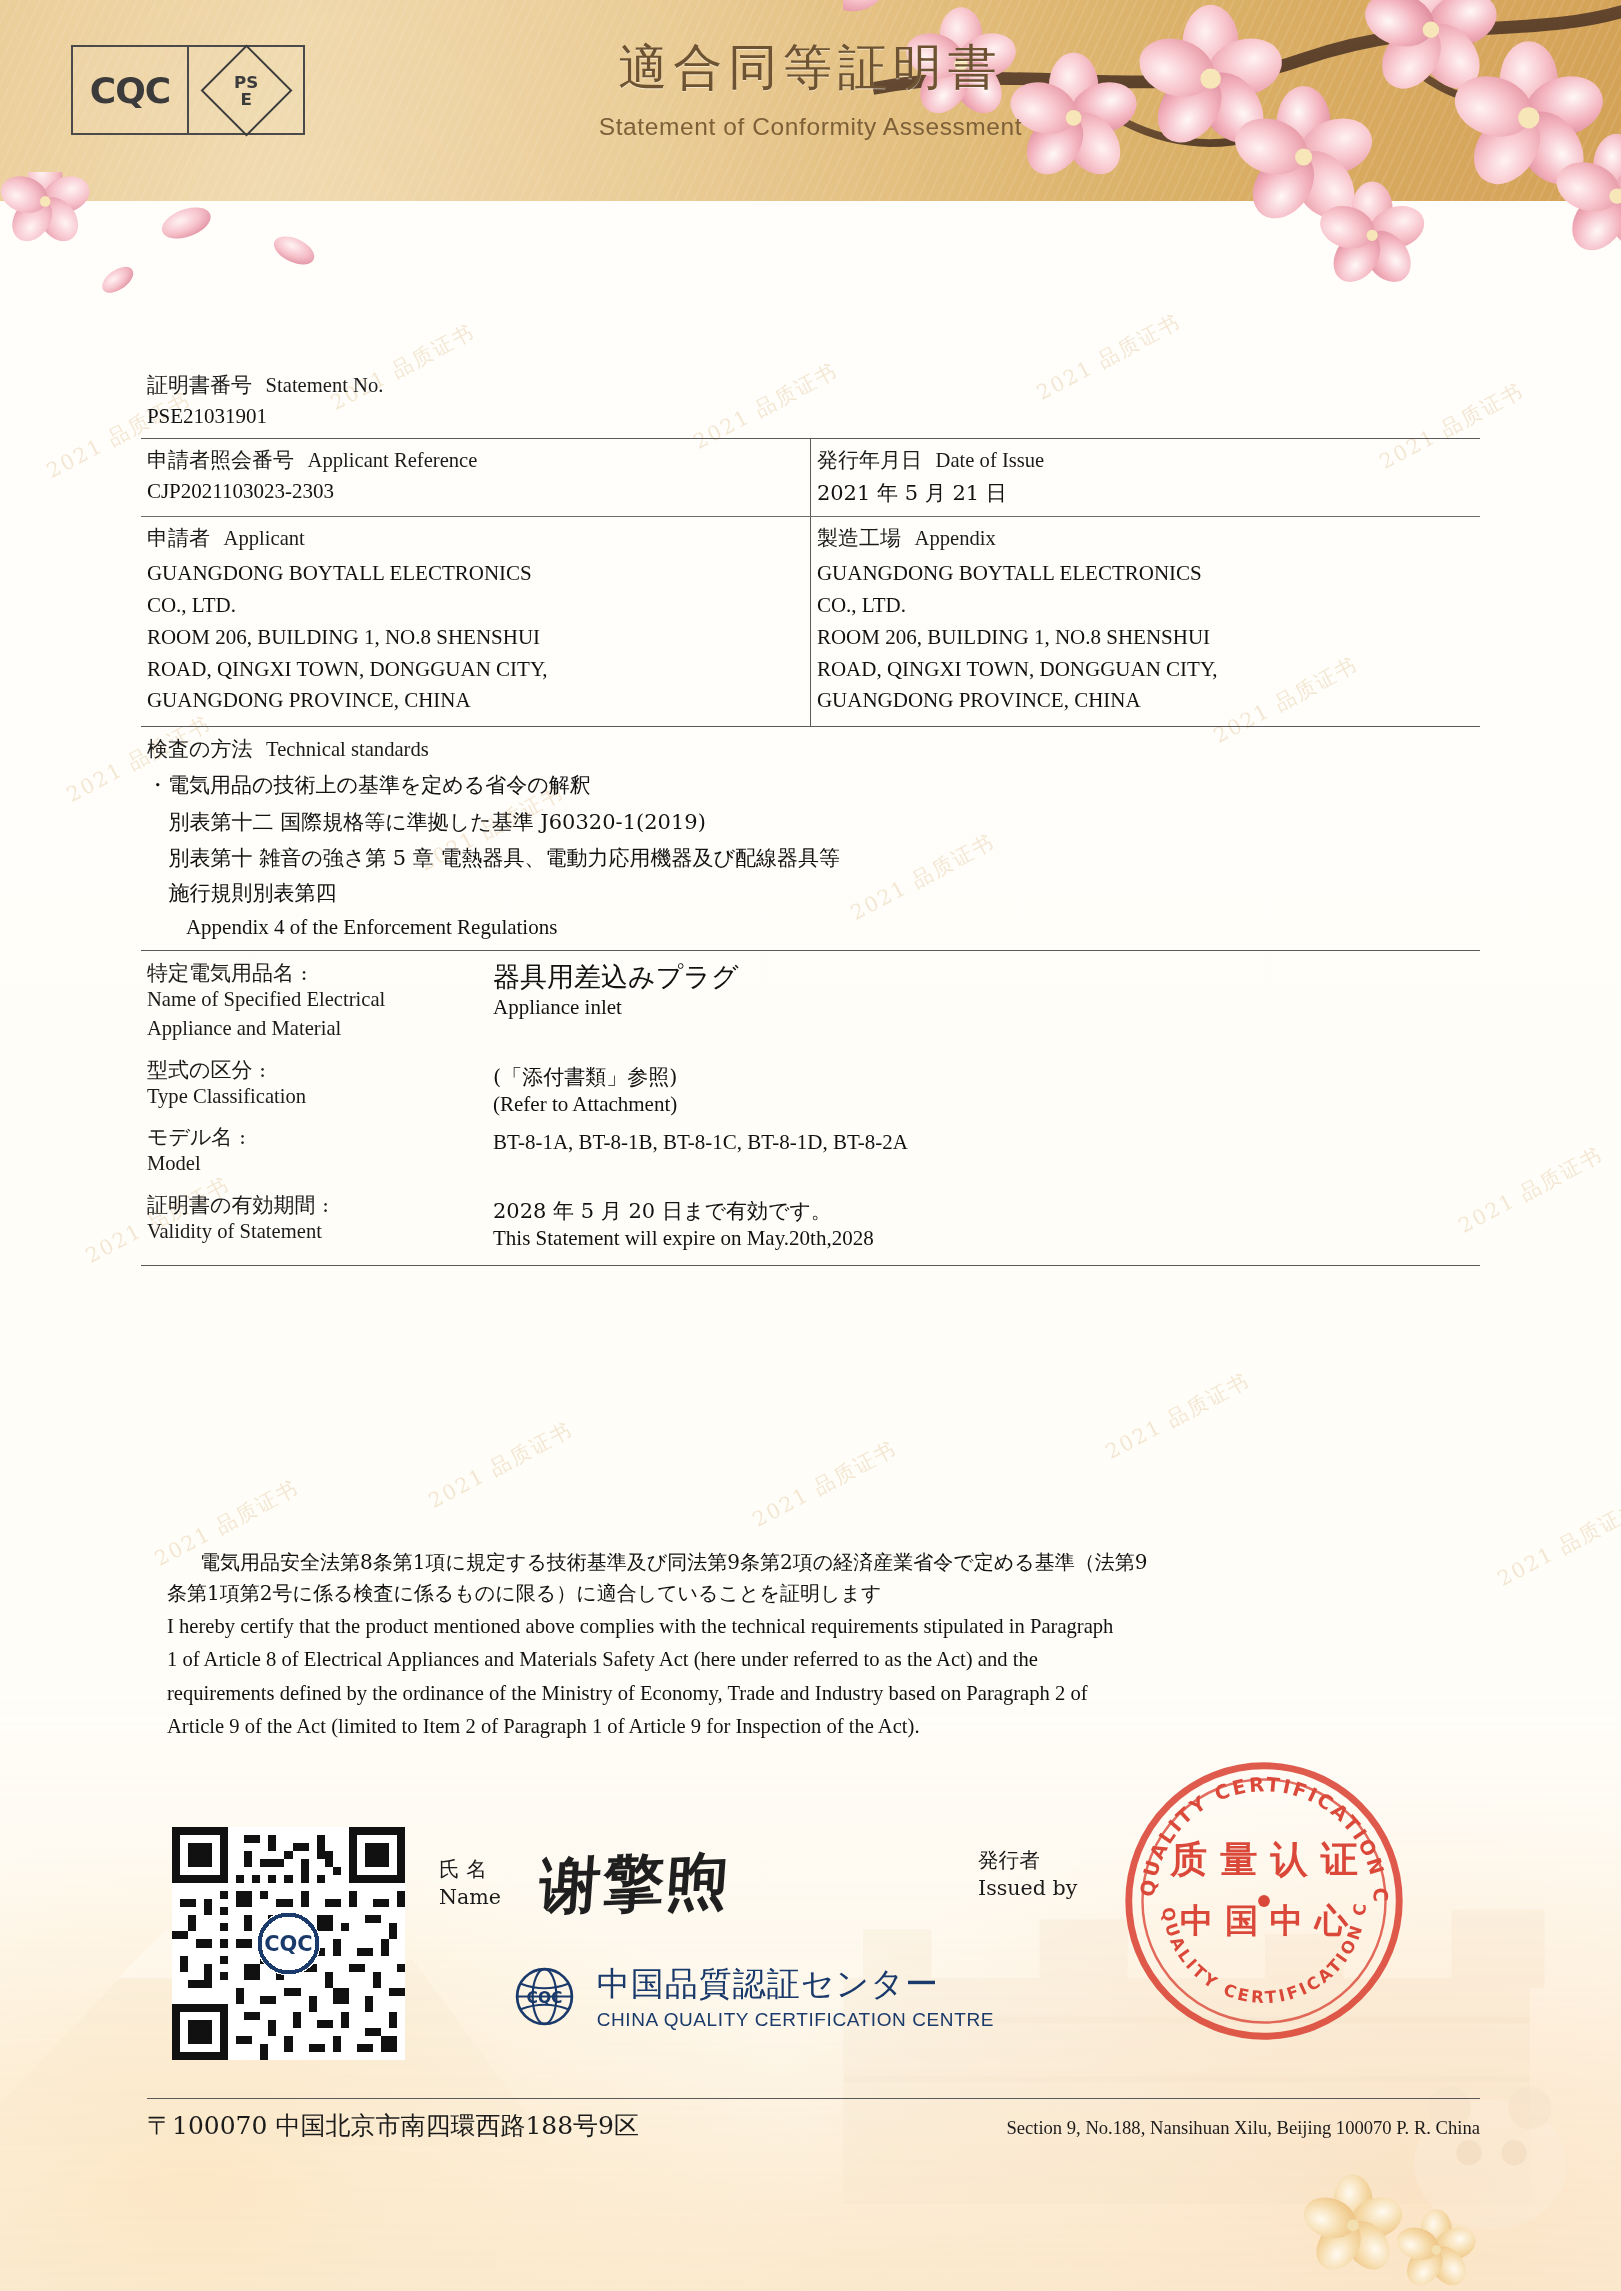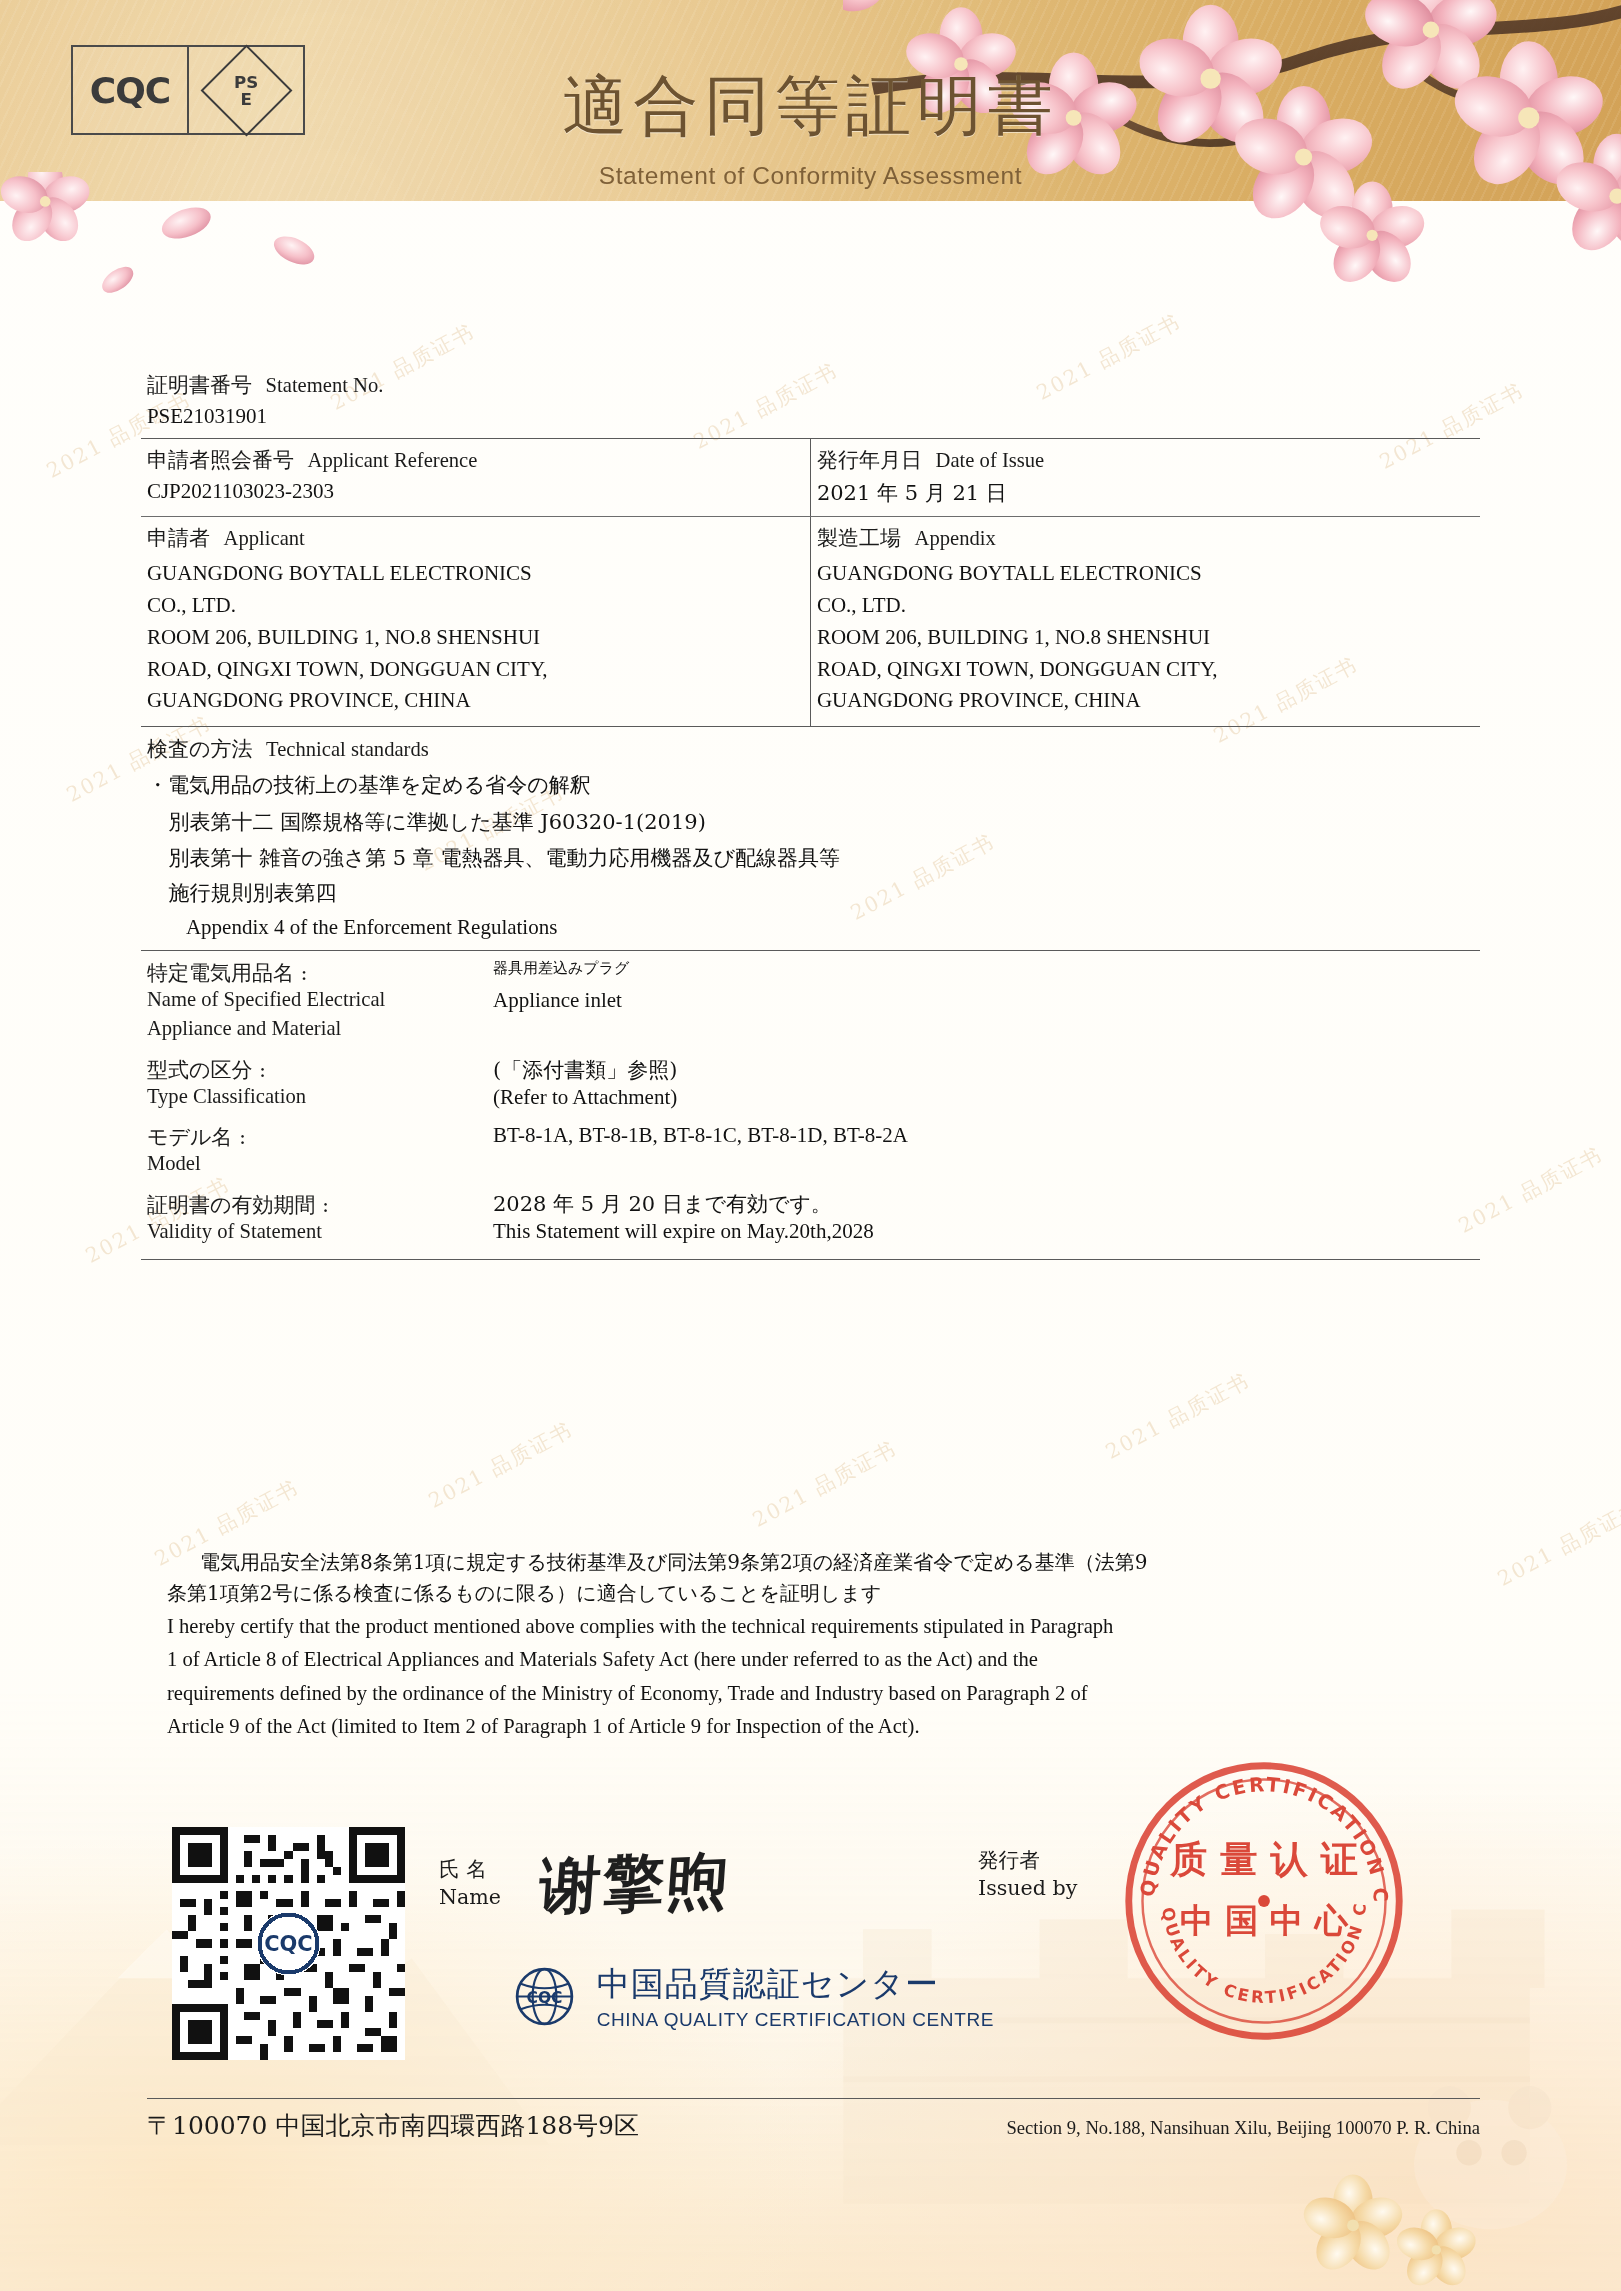--- a/index.html
+++ b/index.html
@@ -39,24 +39,23 @@
     background:
       repeating-linear-gradient(115deg, rgba(255,255,255,.10) 0 2px, rgba(0,0,0,0) 2px 8.8px),
       radial-gradient(circle at 20% 120%, rgba(255,255,255,.25), rgba(255,255,255,0) 60%);
     opacity:.8;
   }
   .header-titles{
     position:absolute; left:0; right:0; top:35px; text-align:center;
     z-index:4; pointer-events:none;
   }
   .h-jp{
-    font-size:65px; letter-spacing:5.9px; color:#6d5331;
+    font-size:49px; letter-spacing:5.9px; color:#6d5331;
     text-shadow:0 1px 0 rgba(255,255,255,.5);
     font-family:"DejaVu Serif", serif;
-    margin-top:27px;
   }
   .h-en{
     margin-top:11.8px; font-size:24.5px; color:#7e6038; letter-spacing:0.6px;
     font-family:"Liberation Sans", sans-serif;
   }
 
   
   .logo-wrap{
     position:absolute; left:71px; top:45px; z-index:5;
     display:flex; align-items:center;
@@ -562,21 +561,21 @@
         <div class="spec-row lbl-en" style="padding-left:5.9px;">Name of Specified Electrical</div>
         <div class="spec-row lbl-en" style="padding-left:5.9px;">Appliance and Material</div>
         <div class="spec-row lbl-jp" style="padding-left:5.9px; margin-top:9.8px;">型式の区分 :</div>
         <div class="spec-row lbl-en" style="padding-left:5.9px;">Type Classification</div>
         <div class="spec-row lbl-jp" style="padding-left:5.9px; margin-top:9.8px;">モデル名 :</div>
         <div class="spec-row lbl-en" style="padding-left:5.9px;">Model</div>
         <div class="spec-row lbl-jp" style="padding-left:5.9px; margin-top:9.8px;">証明書の有効期間 :</div>
         <div class="spec-row lbl-en" style="padding-left:5.9px;">Validity of Statement</div>
       </div>
       <div class="spec-right">
-        <div class="spec-row val-jp" style="padding-left:29px; font-size:15px;">器具用差込みプラグ</div>
+        <div class="spec-row val-jp" style="padding-left:29px; font-size:27px;">器具用差込みプラグ</div>
         <div class="spec-row val" style="padding-left:29px;">Appliance inlet</div>
         <div class="spec-row">&nbsp;</div>
         <div class="spec-row val-jp" style="padding-left:29px; margin-top:9.8px;">(「添付書類」参照)</div>
         <div class="spec-row val" style="padding-left:29px;">(Refer to Attachment)</div>
         <div class="spec-row val" style="padding-left:29px; margin-top:9px;">BT-8-1A, BT-8-1B, BT-8-1C, BT-8-1D, BT-8-2A</div>
         <div class="spec-row">&nbsp;</div>
         <div class="spec-row val-jp" style="padding-left:29px; margin-top:9.8px;">2028 年 5 月 20 日まで有効です。</div>
         <div class="spec-row val" style="padding-left:29px;">This Statement will expire on May.20th,2028</div>
       </div>
     </div>

